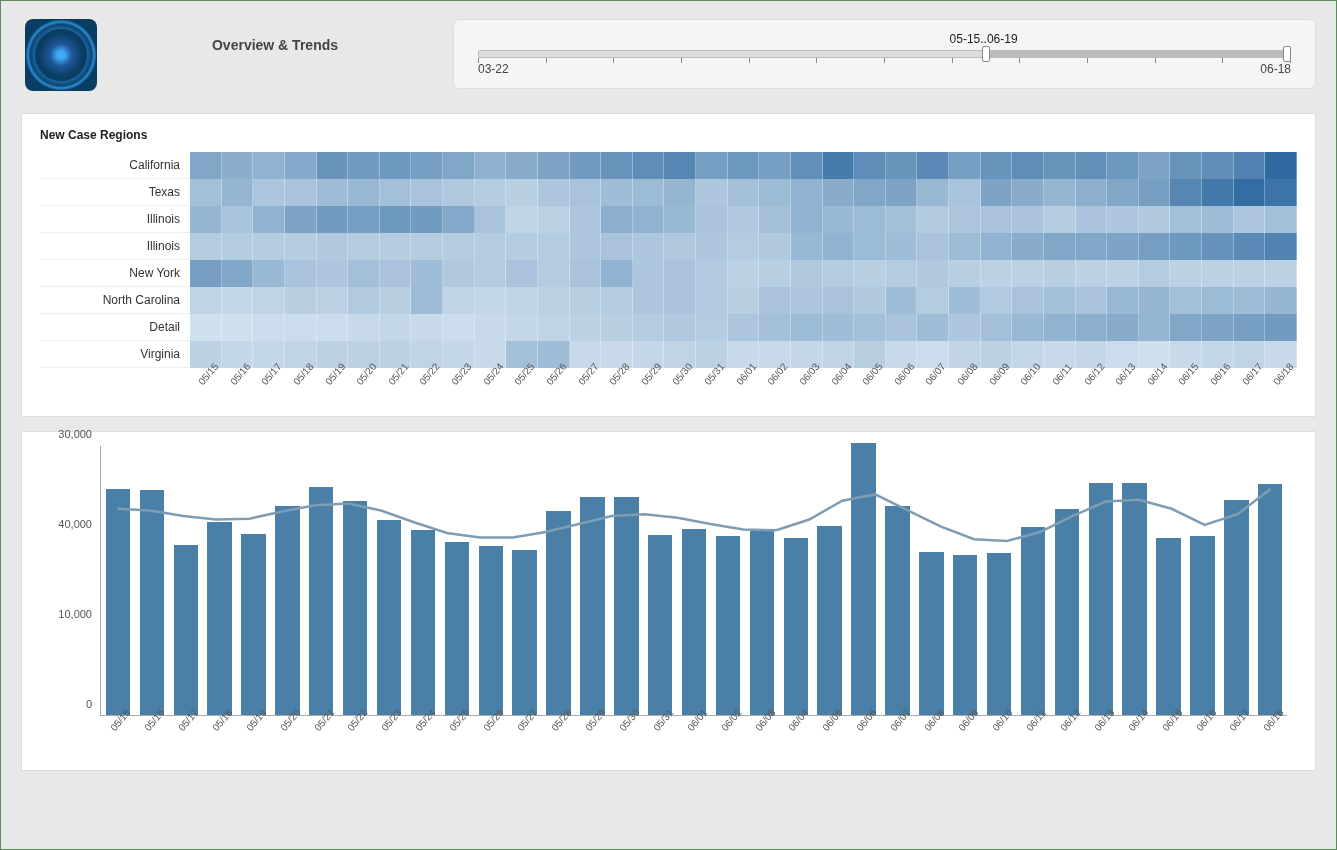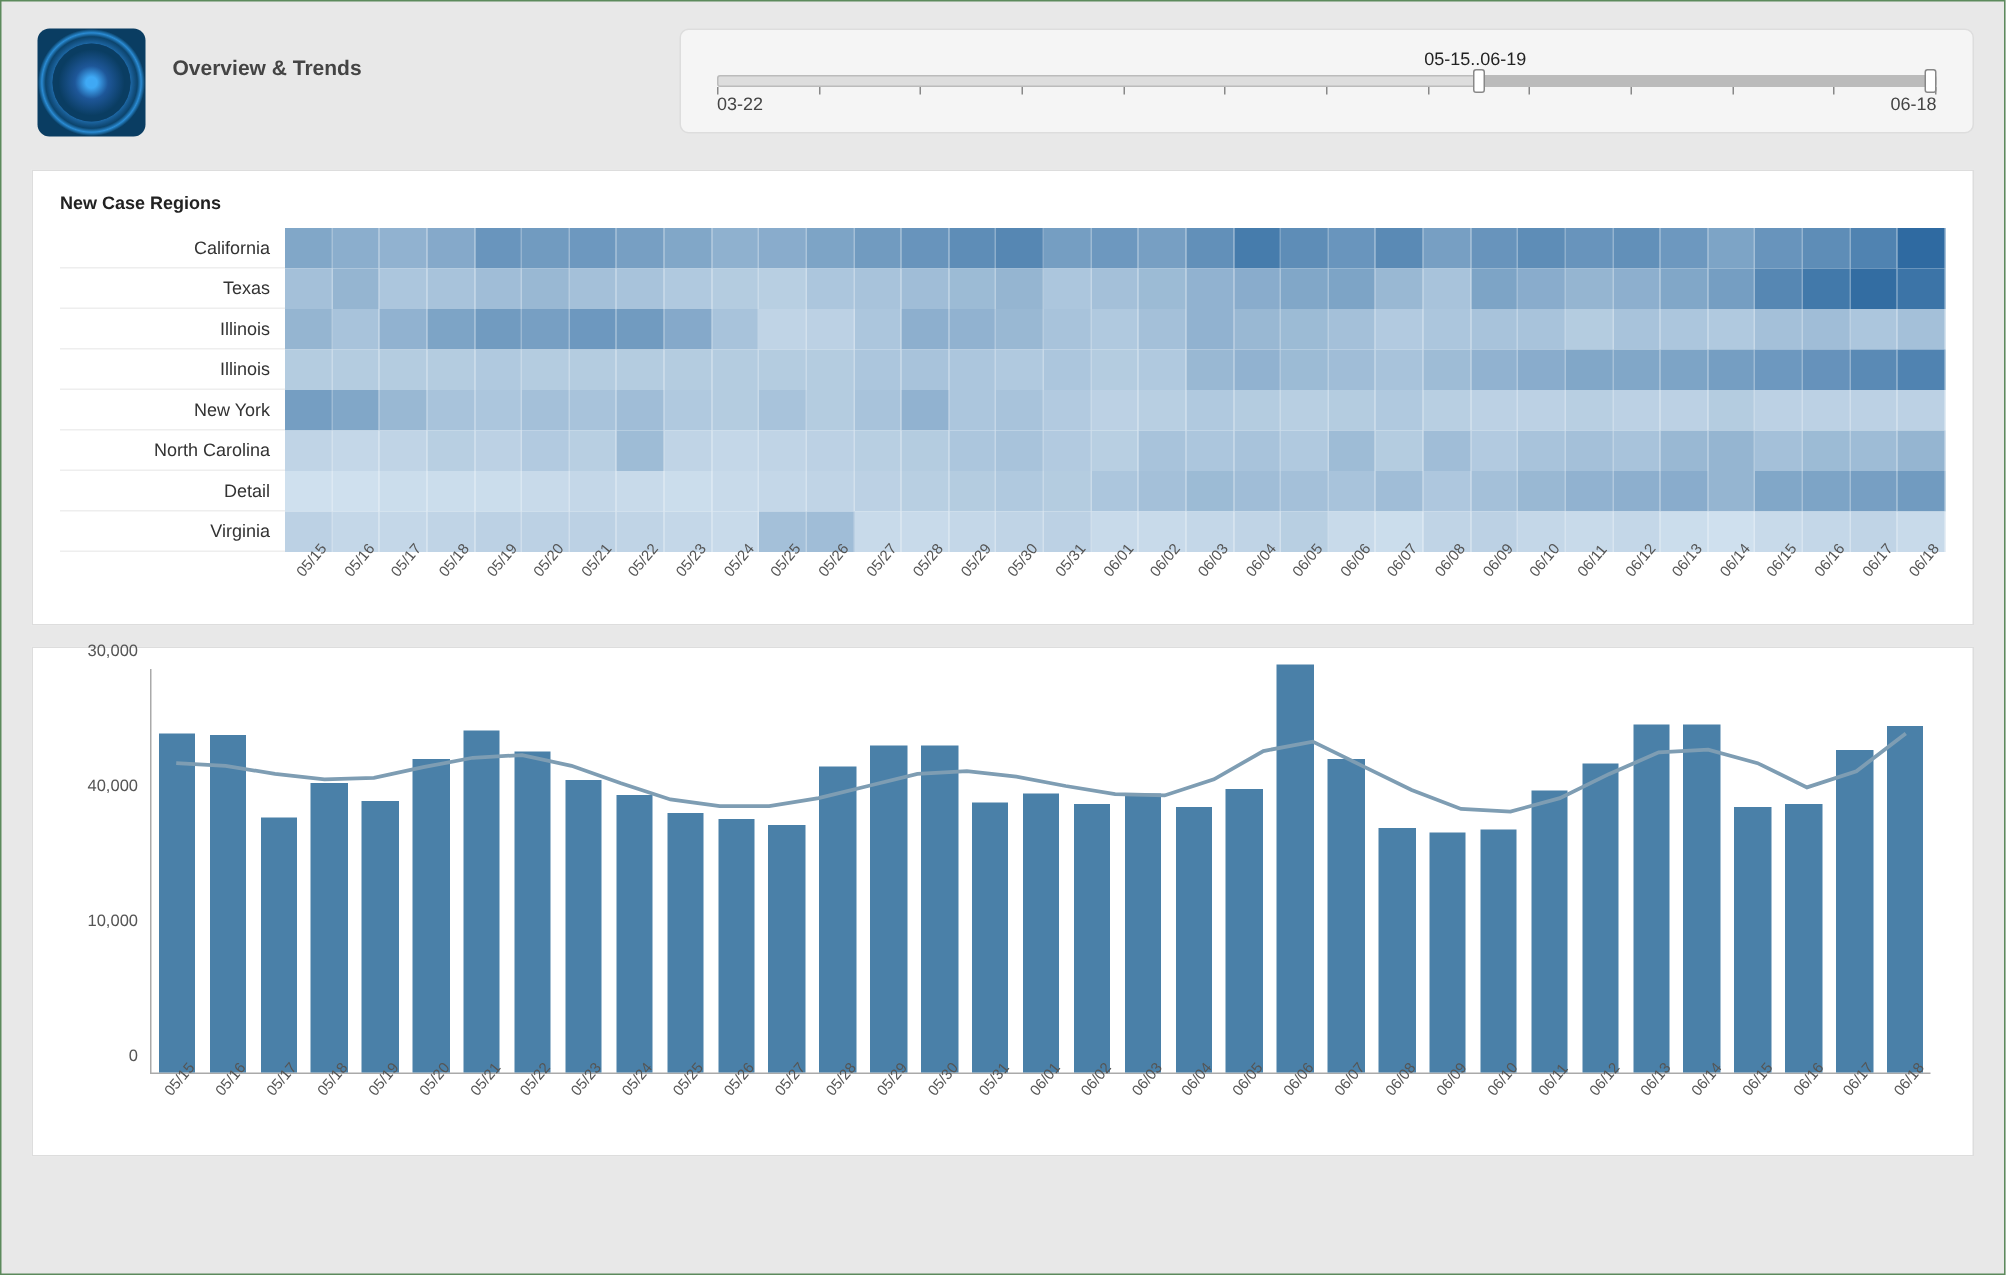--- a/index.html
+++ b/index.html
@@ -2,21 +2,21 @@
 <html><head>
 <meta charset="utf-8">
 <style>
 * { box-sizing: border-box; margin: 0; padding: 0; }
 body { font-family: Arial, sans-serif; background: #e8e8e8; width: 1337px; height: 850px; overflow: hidden; border: 1px solid #5c8a5c; }
 .header { display: flex; align-items: flex-start; padding: 18px 20px 18px 24px; gap: 18px; }
 .logo { width: 72px; height: 72px; background: radial-gradient(circle, #0a3d62 20%, #1e5799 40%, #0a3d62 60%, #2b8cd4 65%, #0a3d62 70%); border-radius: 8px; position: relative; overflow: hidden; }
 .logo::before { content:""; position:absolute; inset:10px; background: radial-gradient(circle, #3fa9f5 10%, #1e5799 30%, #0a3d62 60%); border-radius:50%; box-shadow: 0 0 8px #2b8cd4; }
 .title-block { flex: 0 0 auto; width: 320px; }
 .title-block h1 { font-size: 20px; font-weight: bold; color: #222; margin-top: 4px; }
-.title-block h2 { font-size: 14px; font-weight: bold; color: #444; margin-top: 18px; }
+.title-block h2 { font-size: 14px; font-weight: bold; color: #444; margin-top: 18px; text-align: center; }
 .filter-panel { flex: 1; background: #f5f5f5; border-radius: 6px; border: 1px solid #ddd; padding: 14px 24px; display: flex; align-items: center; gap: 40px; }
 .state-input { width: 360px; height: 34px; border: 1px solid #ccc; background: #fff; text-align: center; font-size: 14px; color: #666; line-height: 34px; }
 .slider-wrap { flex: 1; position: relative; height: 40px; }
 .slider-label { position: absolute; top: -2px; left: 58%; font-size: 12px; color: #222; }
 .slider-track { position: absolute; top: 16px; left: 0; right: 0; height: 8px; background: #ddd; border: 1px solid #bbb; border-radius: 2px; }
 .slider-fill { position: absolute; top: 16px; left: 62%; right: 2px; height: 8px; background: #bbb; border-radius: 2px; }
 .slider-ticks { position: absolute; top: 24px; left: 0; right: 0; display: flex; justify-content: space-between; }
 .slider-ticks span { width: 1px; height: 5px; background: #888; }
 .slider-start { position: absolute; top: 28px; left: 0; font-size: 12px; color: #444; }
 .slider-end { position: absolute; top: 28px; right: 0; font-size: 12px; color: #444; }

